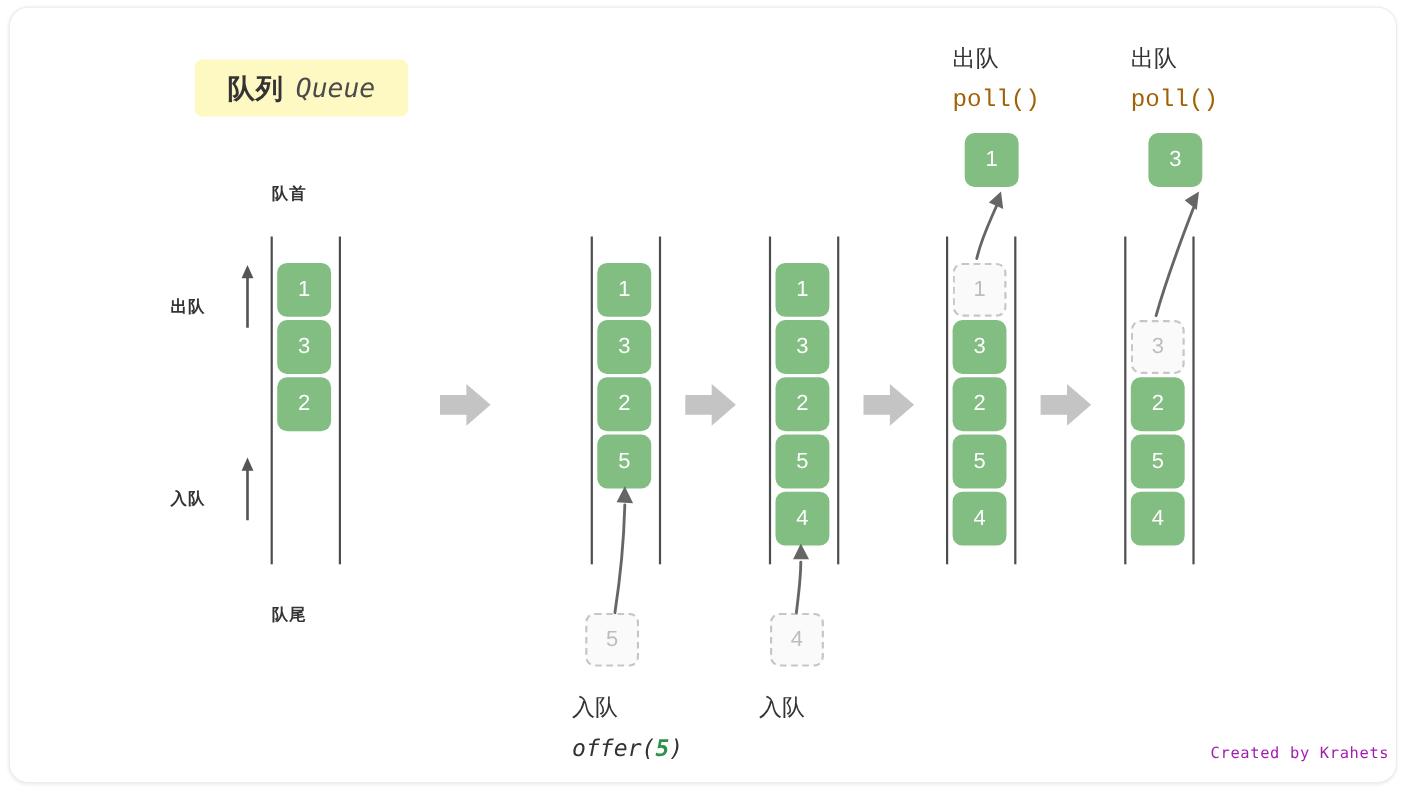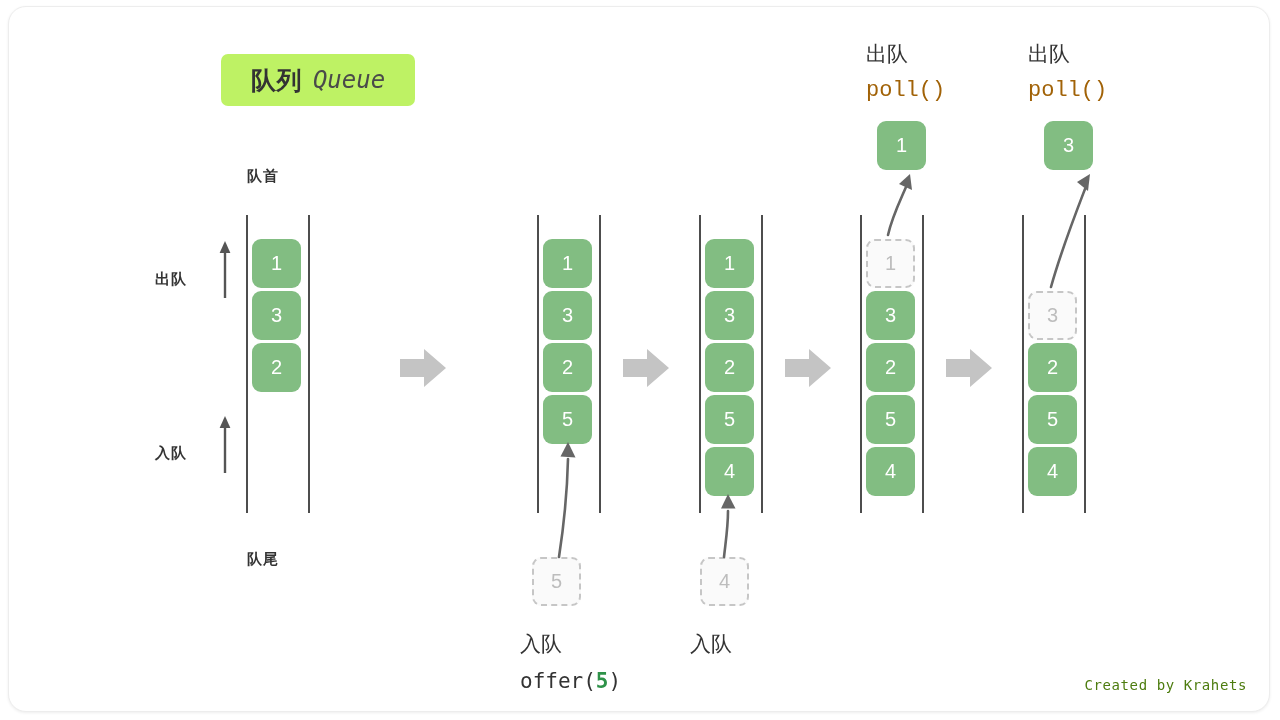--- a/index.html
+++ b/index.html
@@ -27,27 +27,26 @@
     overflow: hidden;
   }
   .abs { position: absolute; }
 
   
   #title-badge {
     left: 168px;
     top: 47px;
     width: 194px;
     height: 52px;
-    background: #bef264;
+    background: #fef9c3;
     border-radius: 7px;
     display: flex;
     align-items: center;
     justify-content: center;
     gap: 11px;
-    margin-left: 44px;
   }
   #title-badge .cn {
     font-size: 25px;
     font-weight: bold;
     color: #333333;
     letter-spacing: 0.5px;
   }
   #title-badge .en {
     font-family: "DejaVu Sans Mono", "Liberation Mono", monospace;
     font-size: 24px;
@@ -78,20 +77,21 @@
     font-size: 21px;
     color: #333333;
     white-space: nowrap;
     line-height: 37px;
     text-align: left;
   }
   .caption .mono {
     font-family: "DejaVu Sans Mono", "Liberation Mono", monospace;
     font-size: 21px;
     color: #333333;
+    font-style: italic;
   }
   .caption .num { color: #2E9249; font-weight: bold; }
 
   
   .rail {
     width: 1.6px;
     background: #4D4D4D;
   }
 
   
@@ -108,25 +108,25 @@
     box-sizing: border-box;
   }
   .cell.ghost {
     background: #FAFAFA;
     border: 2px dashed #C6C6C6;
     color: #BDBDBD;
   }
 
   
   #footer-credit {
-    right: 22px;
+    right: 6px;
     bottom: 18px;
     font-family: "DejaVu Sans Mono", "Liberation Mono", monospace;
     font-size: 14px;
-    color: #4d7c0f;
+    color: #a21caf;
     letter-spacing: 0.6px;
   }
   svg { overflow: visible; }
 </style>
 </head>
 <body>
 
 <div id="card">
 
   <div class="abs" id="title-badge">

